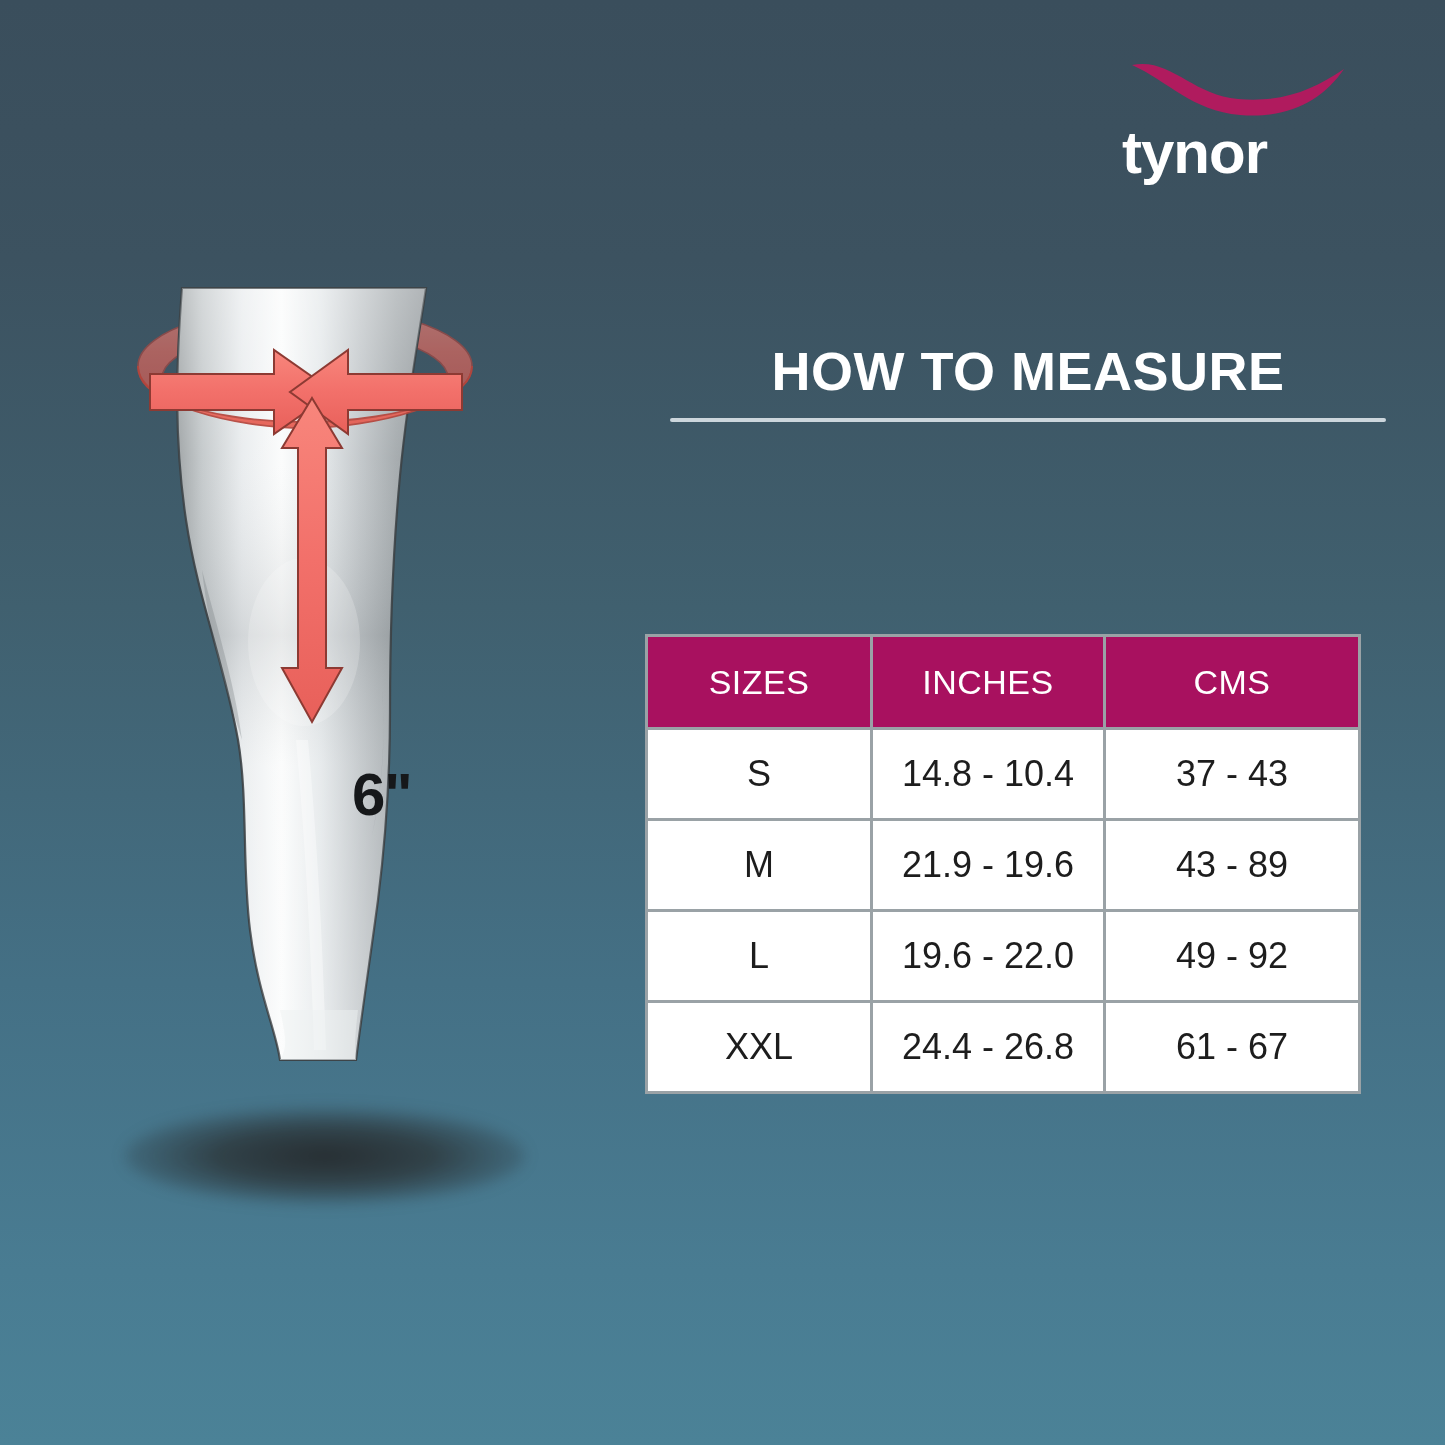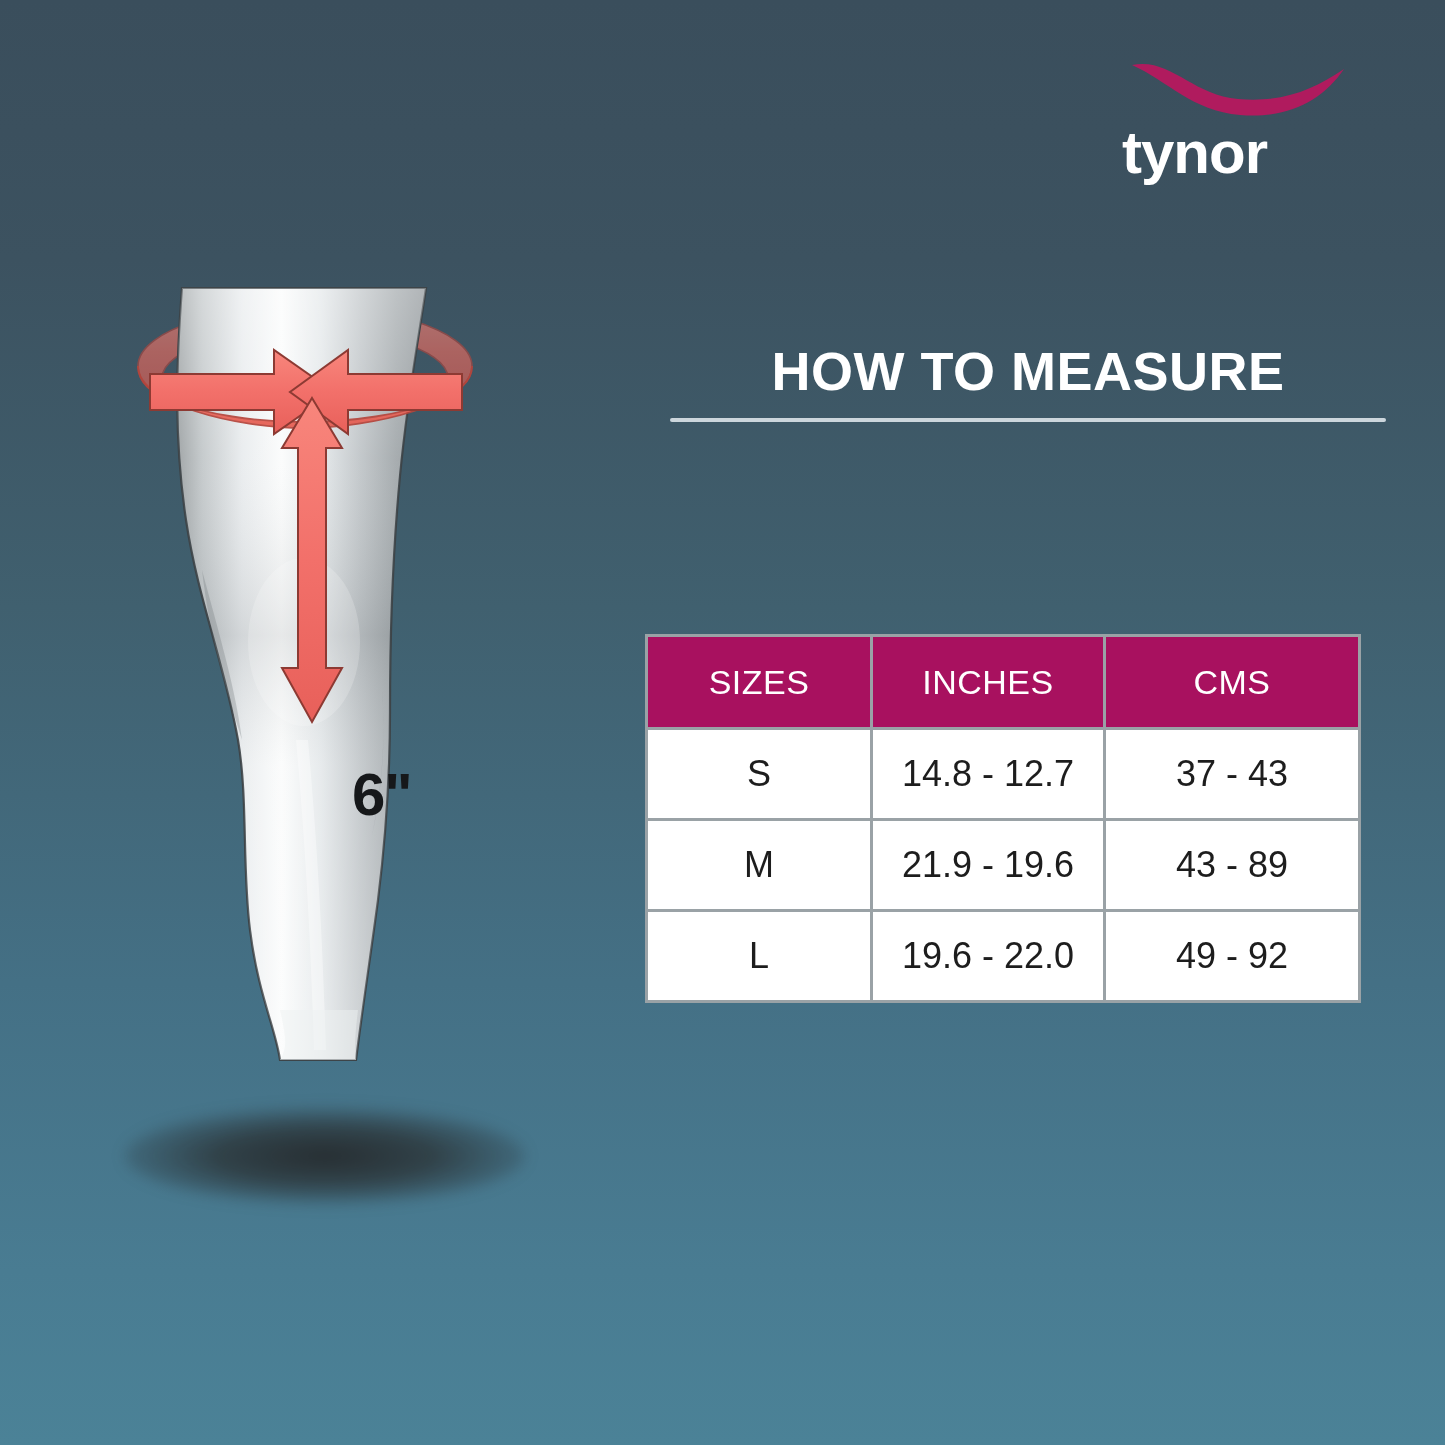--- a/index.html
+++ b/index.html
@@ -186,32 +186,37 @@
       <thead>
         <tr>
           <th>SIZES</th>
           <th>INCHES</th>
           <th>CMS</th>
         </tr>
       </thead>
       <tbody>
         <tr>
           <td>S</td>
-          <td>14.8 - 12.7</td>
+          <td>14.8 - 10.4</td>
           <td>37 - 43</td>
         </tr>
         <tr>
           <td>M</td>
           <td>21.9 - 19.6</td>
           <td>43 - 89</td>
         </tr>
         <tr>
           <td>L</td>
           <td>19.6 - 22.0</td>
           <td>49 - 92</td>
+        </tr>
+        <tr>
+          <td>XXL</td>
+          <td>24.4 - 26.8</td>
+          <td>61 - 67</td>
         </tr>
       </tbody>
     </table>
   </div>
 
   <div id="shadow-ellipse"></div>
 
   <div id="leg-figure">
     <svg id="leg-svg" viewBox="0 0 470 950">
       <defs>

